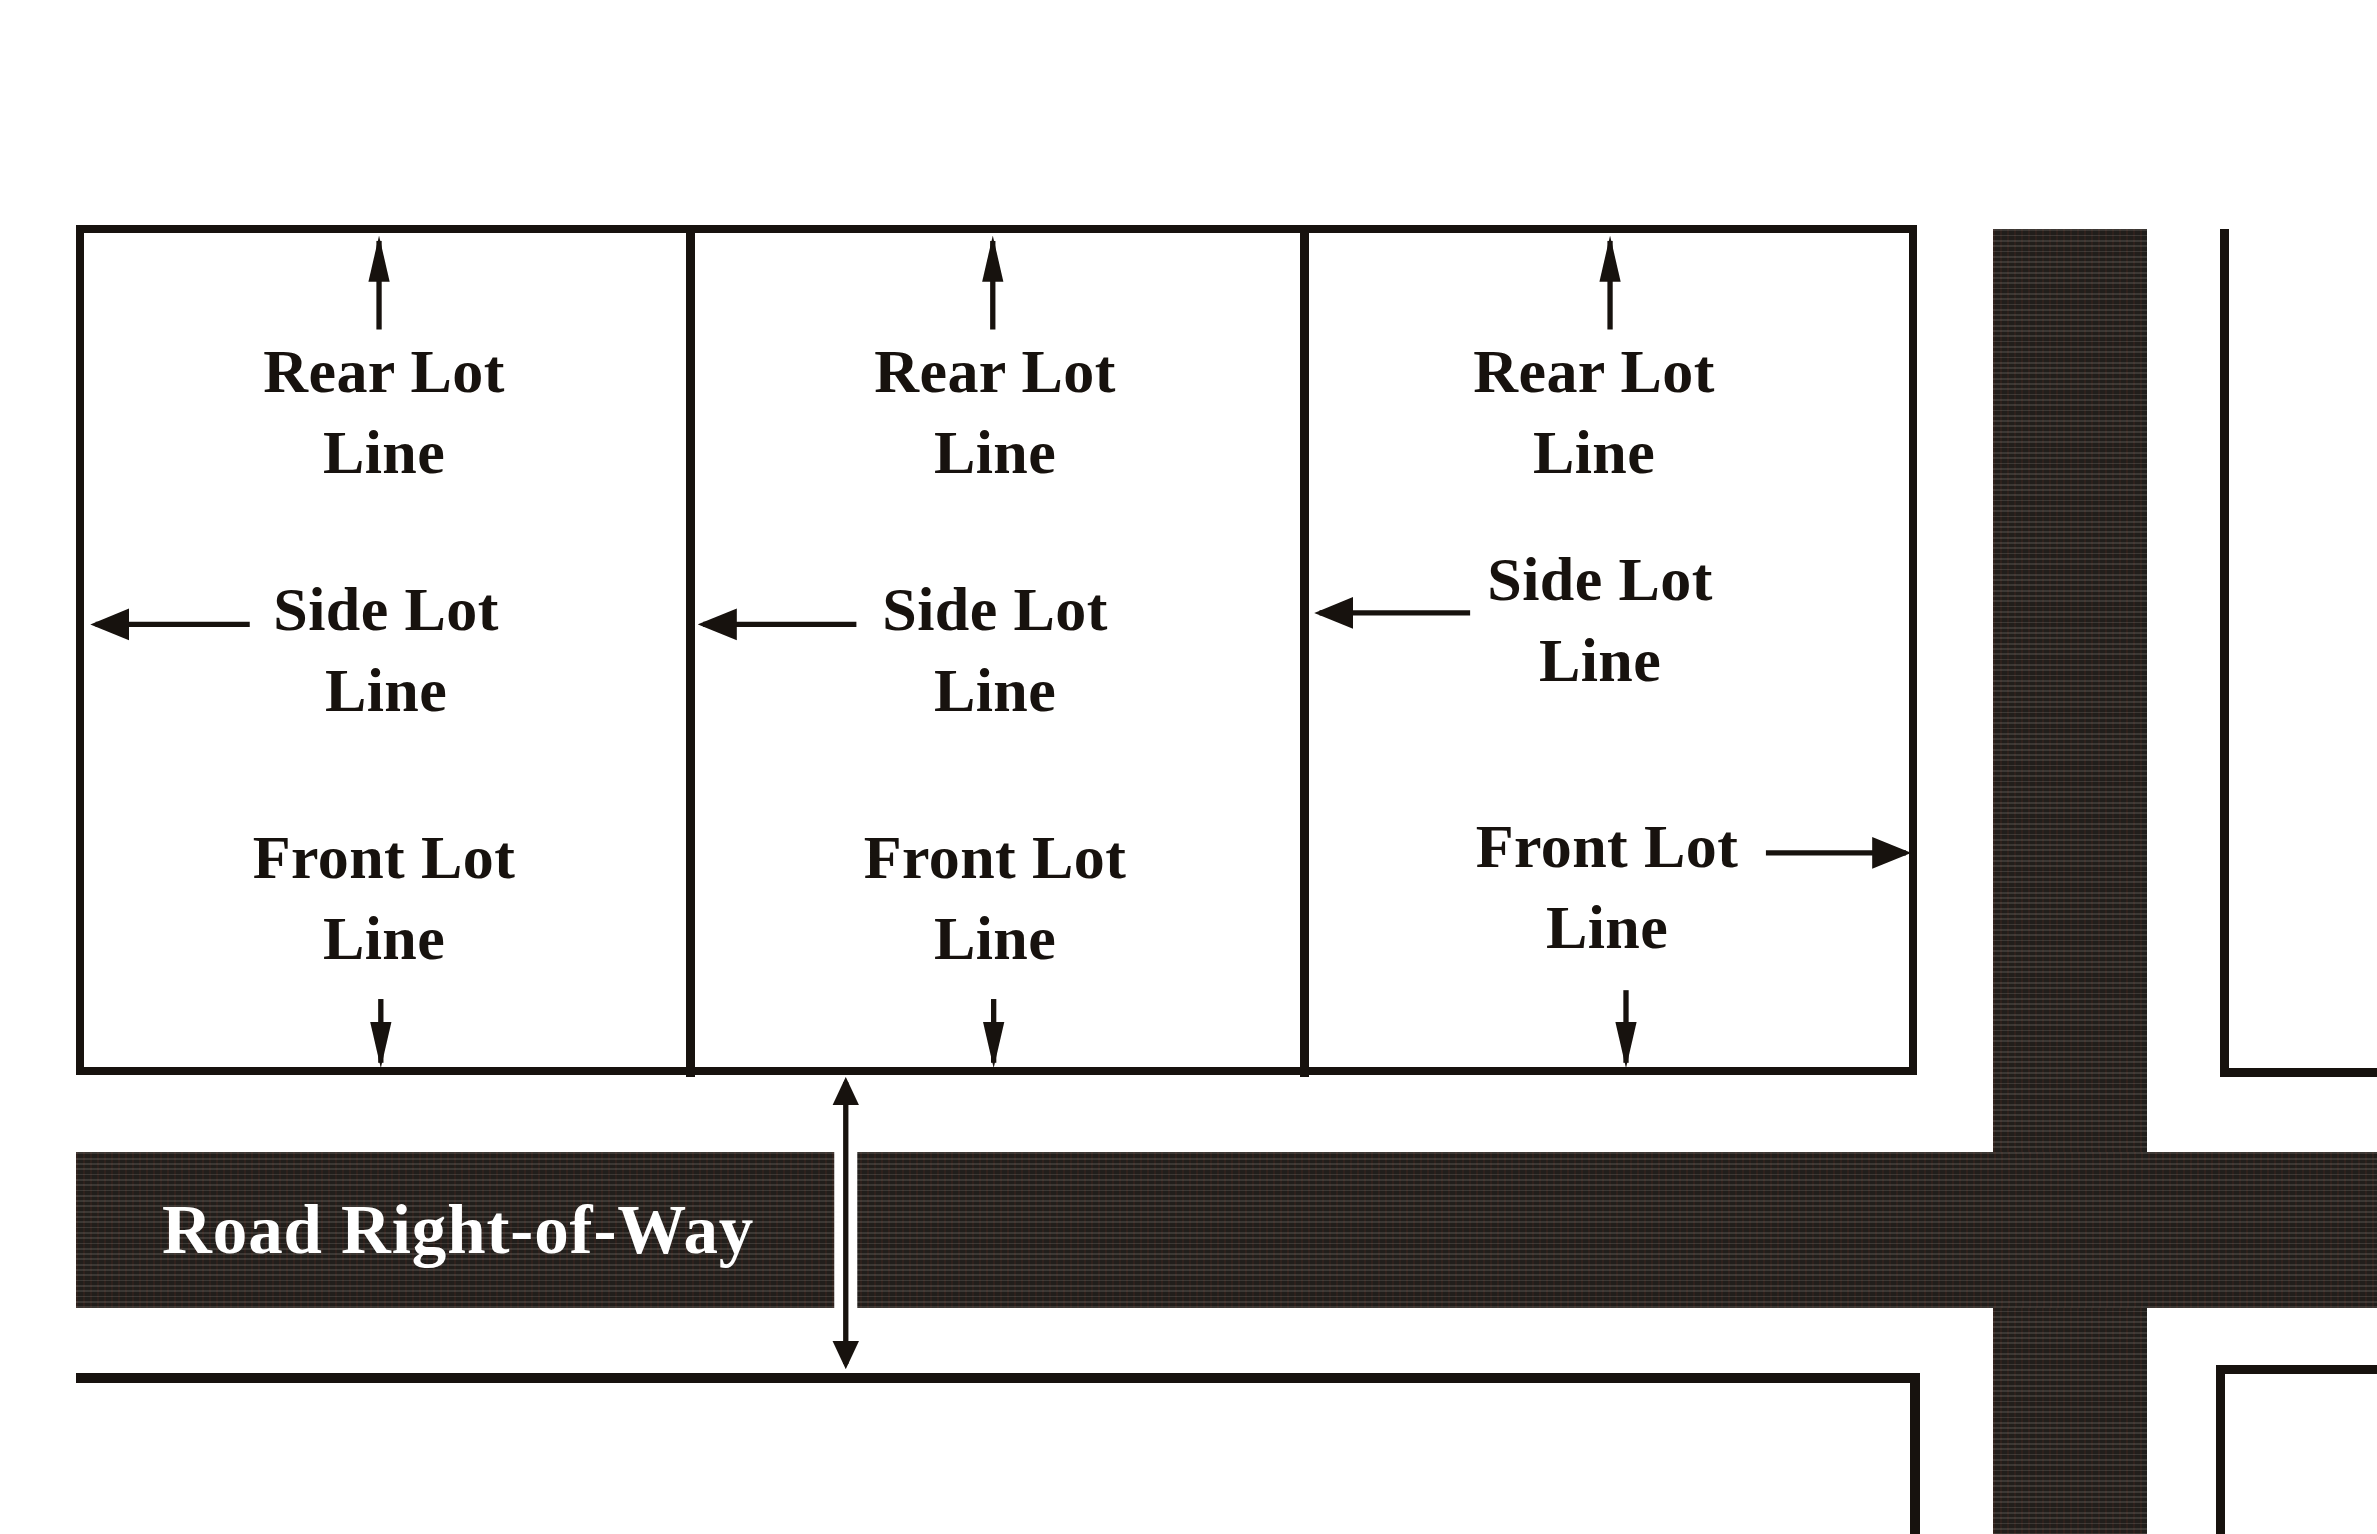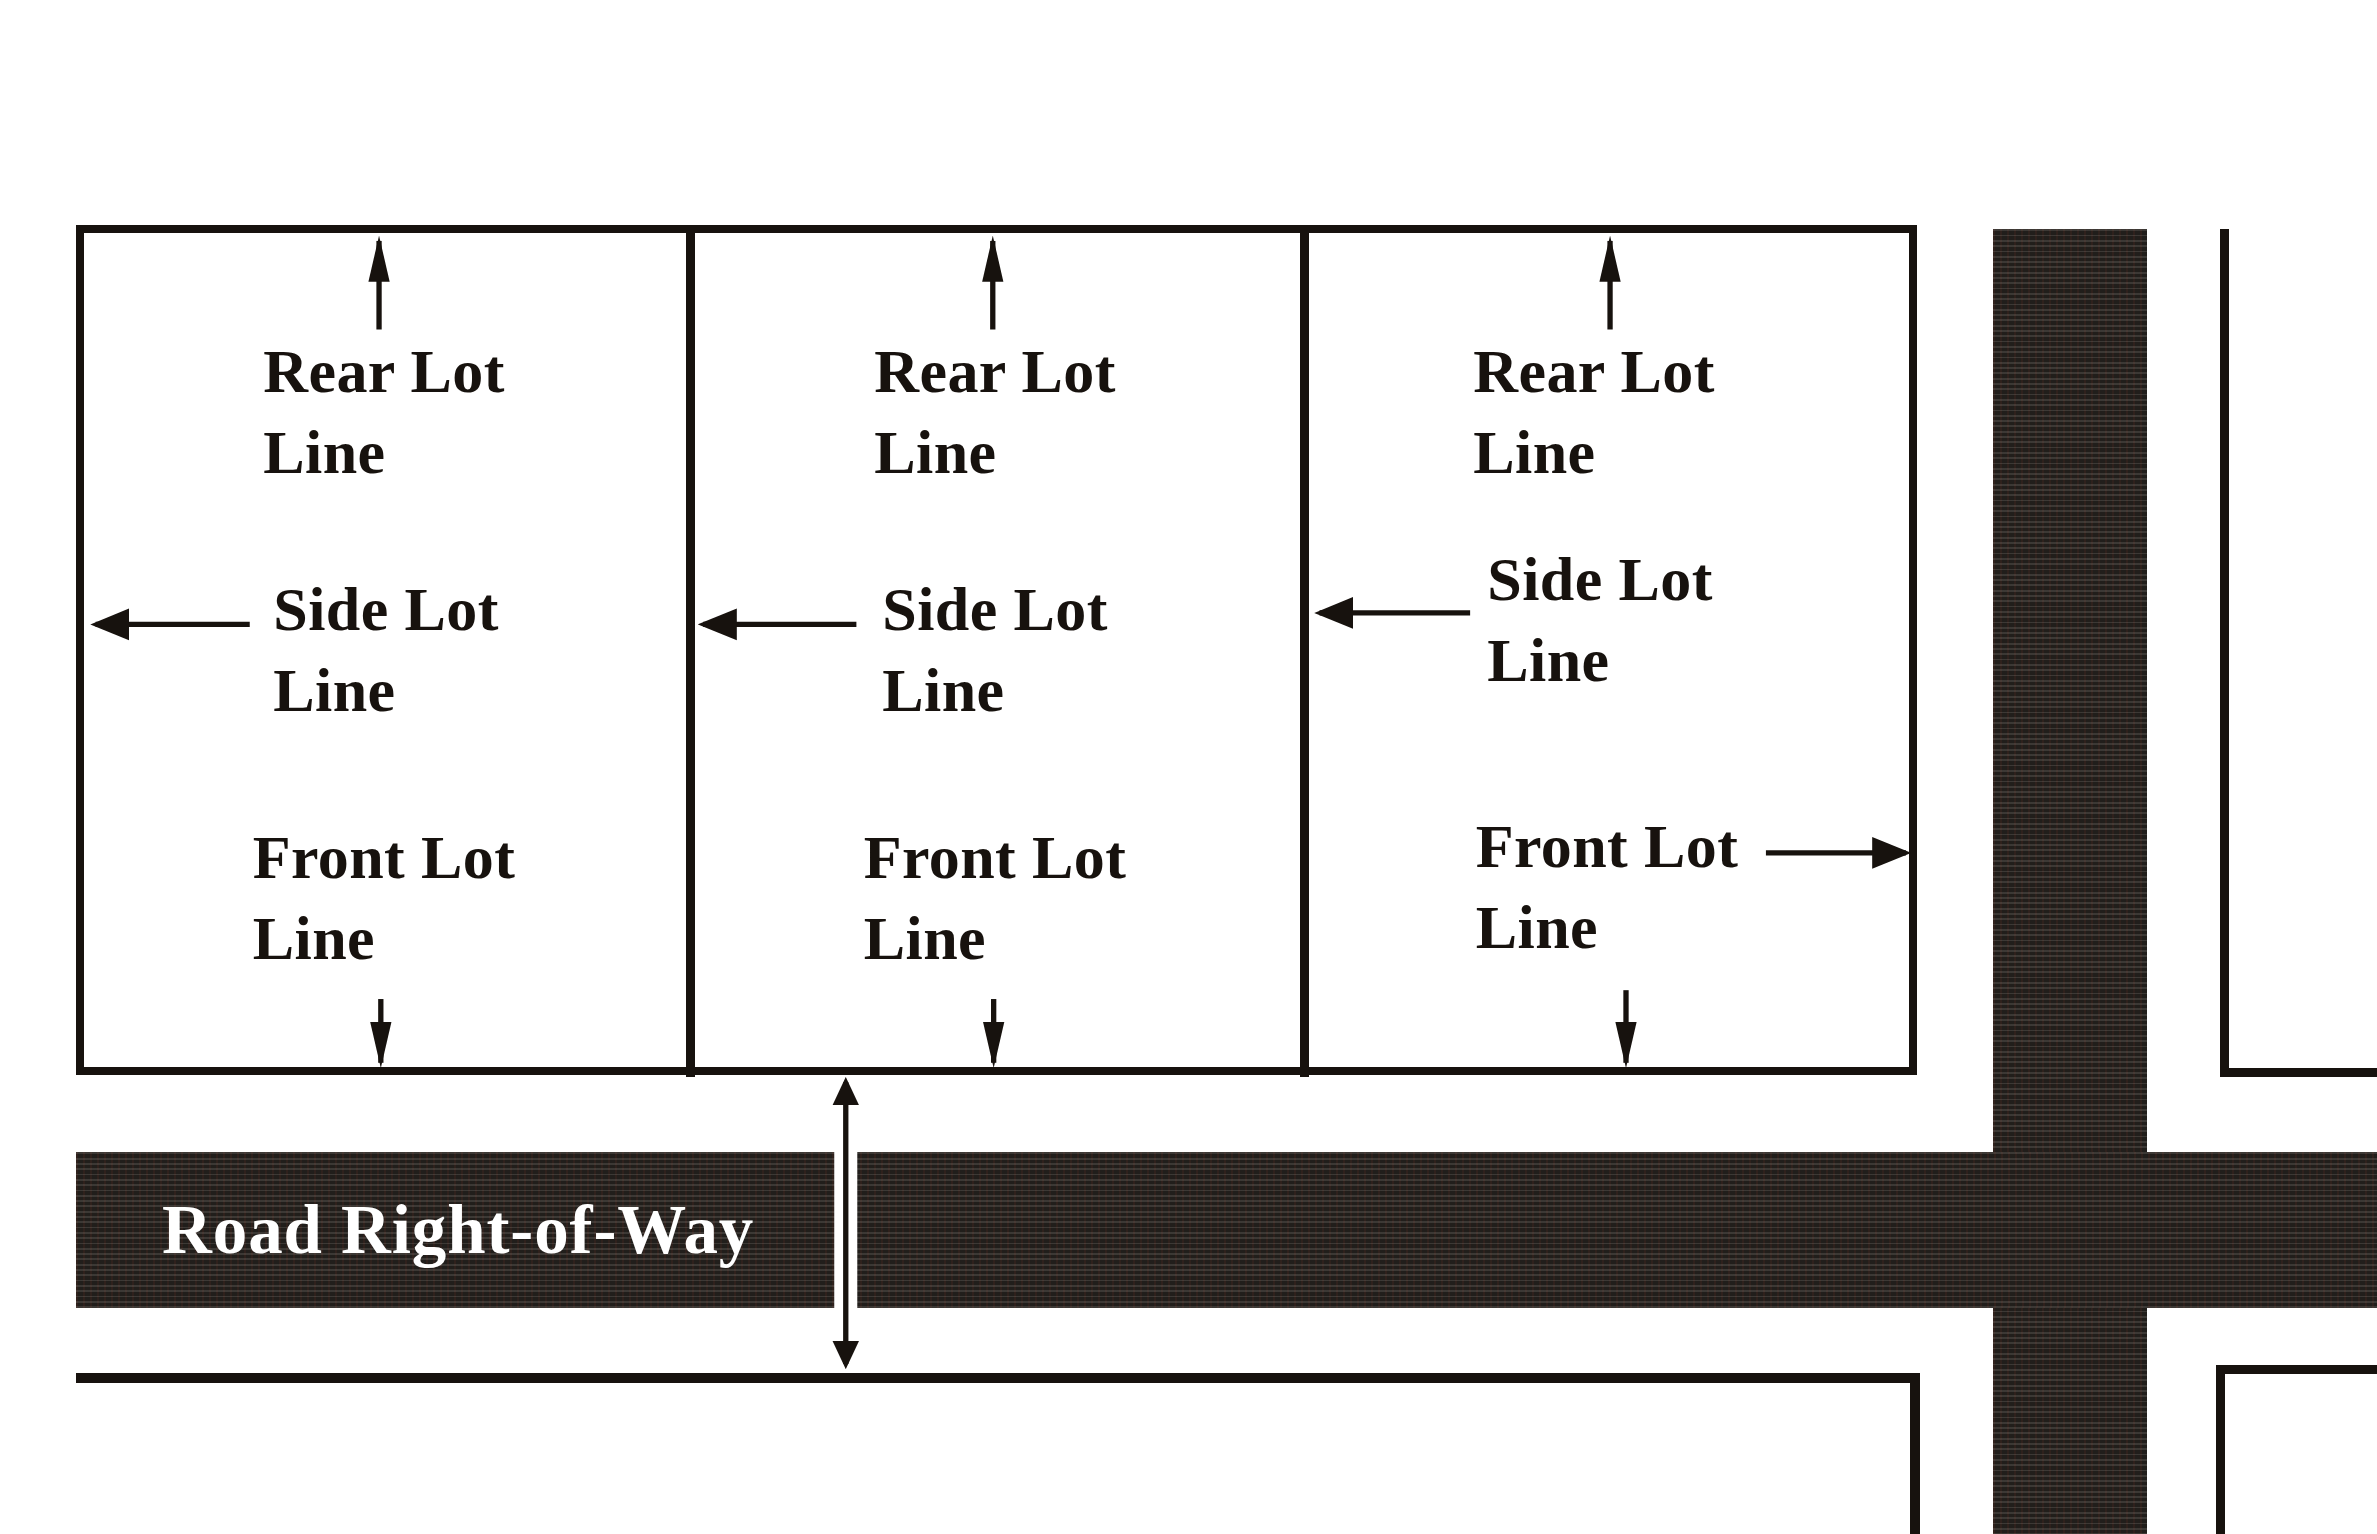--- a/index.html
+++ b/index.html
@@ -25,20 +25,21 @@
   .block-outline {
     position: absolute;
     left: 76px; top: 225px;
     width: 1825px; height: 834px;
     border: 8.9px solid #17120e;
     background: transparent;
   }
   .label {
     position: absolute;
     transform: translateX(-50%);
+    text-align: center;
     white-space: pre-line;
     font-weight: 700;
     font-size: 62px;
     line-height: 81px;
     color: #17120e;
     letter-spacing: 0.4px;
   }
   .road-label {
     position: absolute;
     left: 162px;

